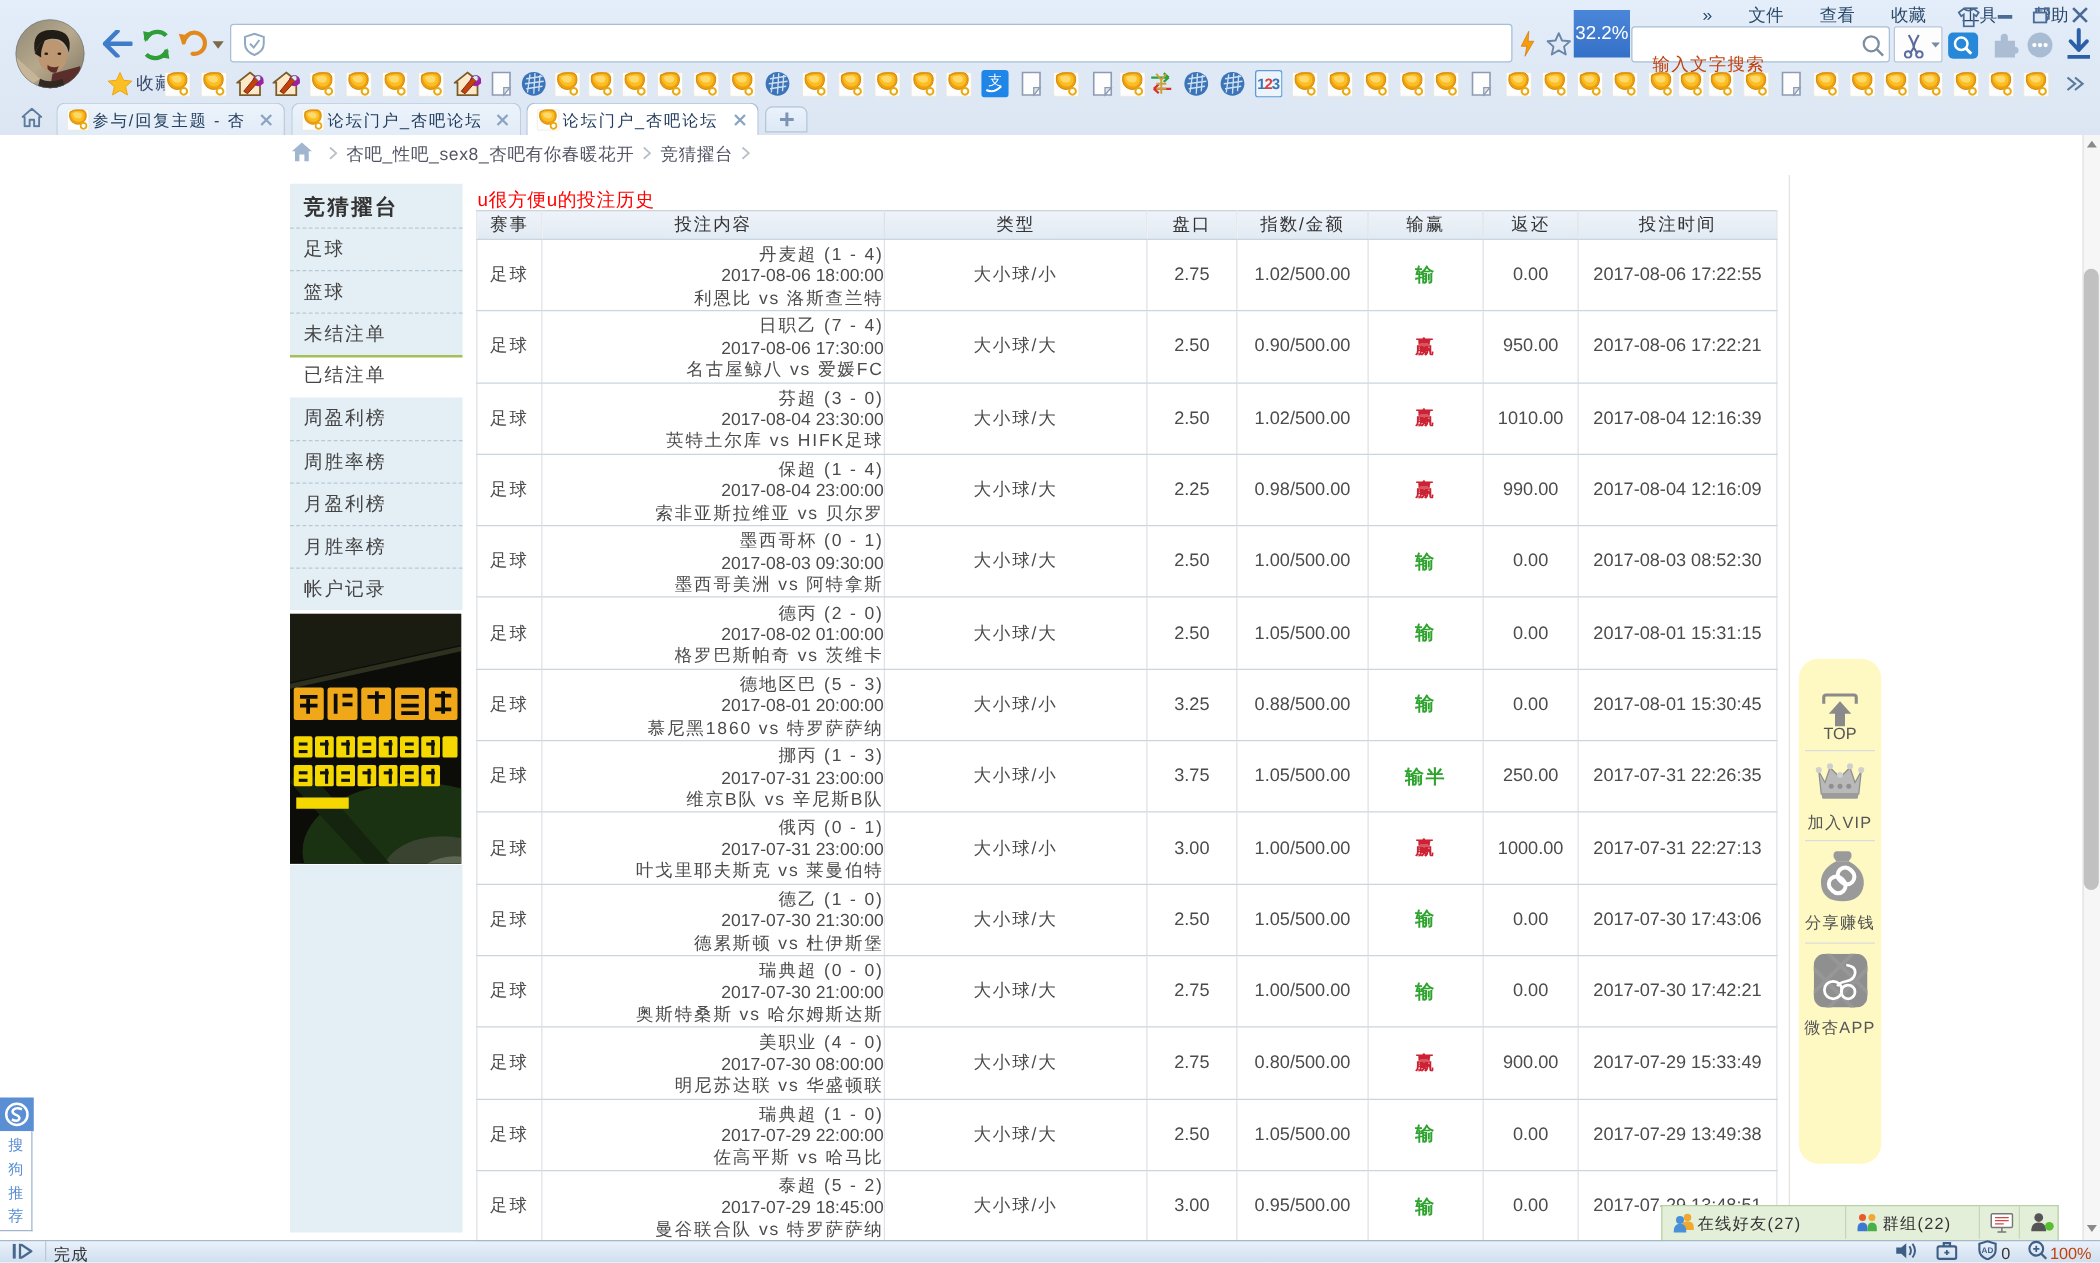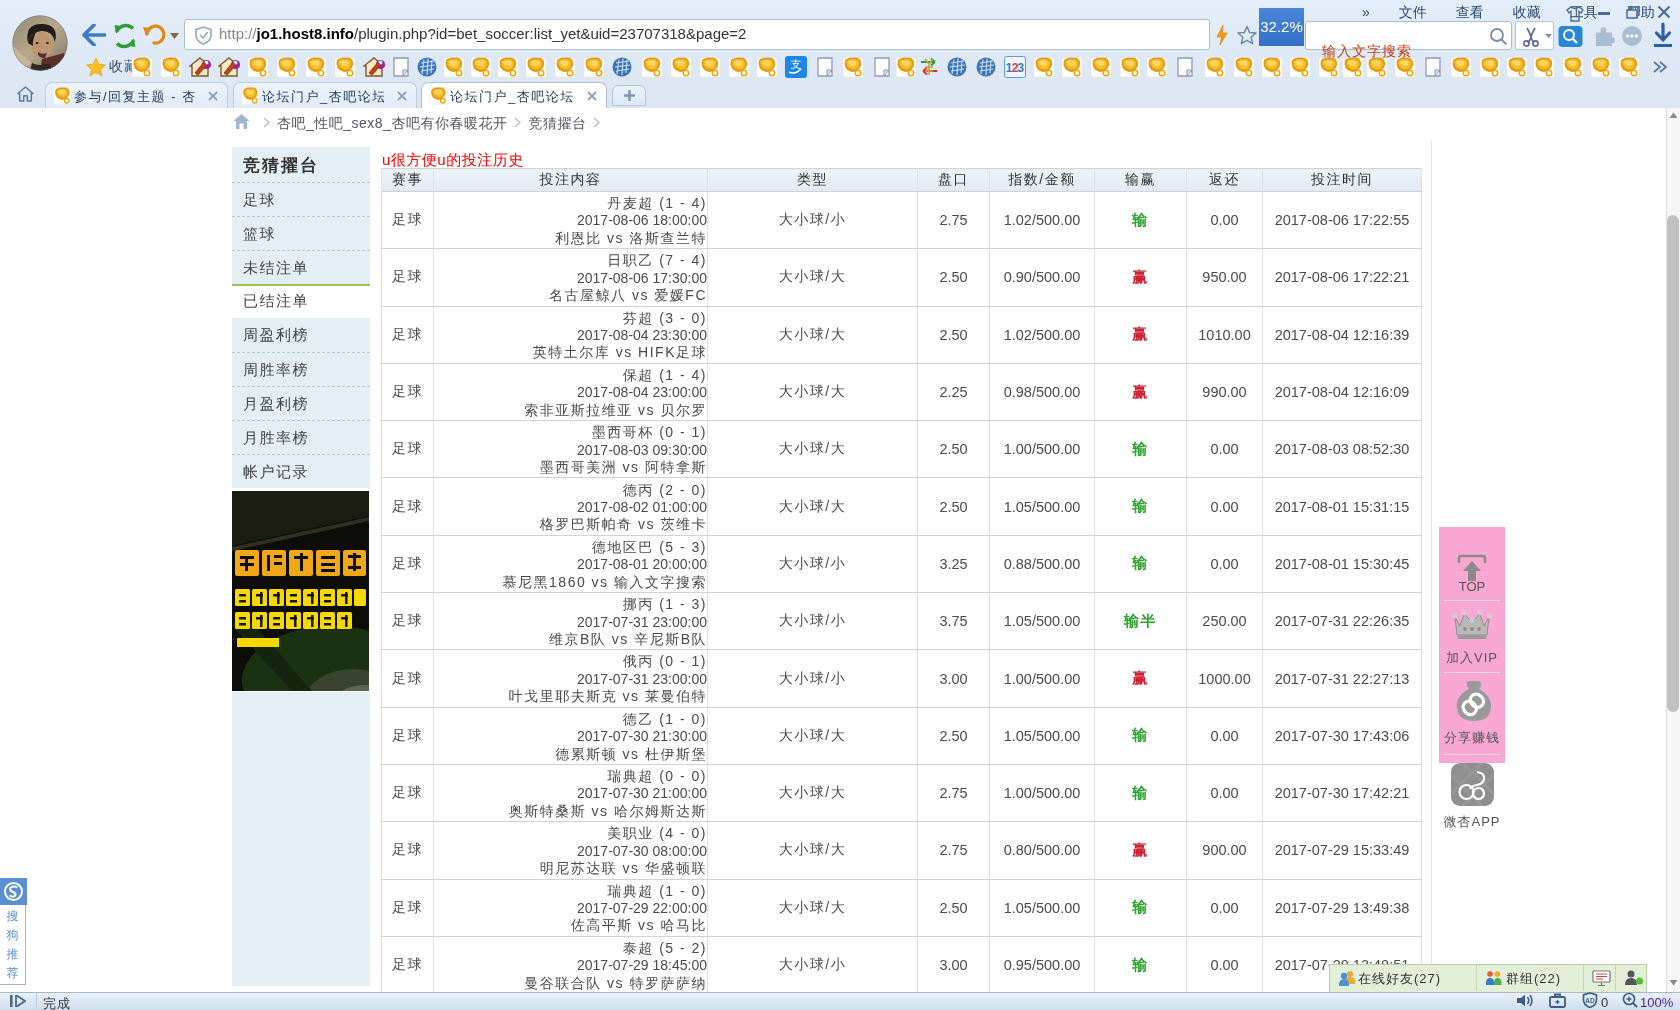--- a/index.html
+++ b/index.html
@@ -37,21 +37,21 @@
   #btable { position:absolute; left:381px; top:168px; border-collapse:collapse; table-layout:fixed; background:#fff;}
   #btable td, #btable th { border:1px solid #dde2e8; border-top-color:#ccd5dd; border-bottom-color:#ccd5dd; font-size:14px; color:#4b4b4b; overflow:hidden; }
   #btable th { background:linear-gradient(#eef3f9,#e1eaf3); height:23px; font-size:14px; color:#333; font-weight:normal; letter-spacing:1.5px;}
   #btable td { text-align:center; height:57.3px; }
   #btable td.c2 { text-align:right; padding-left:4px; }
   .l3 { line-height:17.4px; padding-top:2px; }
   #btable td.num { font-size:14.5px; }
   .ck { letter-spacing:1.5px; }
   #btable td.win  { color:#cc2233; font-weight:bold; letter-spacing:1.5px; font-size:15px;}
   #btable td.lose { color:#2fa32f; font-weight:bold; letter-spacing:1.5px; font-size:15px;}
-  #rpanel { position:absolute; left:1439px; top:527px; width:66px; height:236px; background:#f9a8d4; }
+  #rpanel { position:absolute; left:1439px; top:527px; width:66px; height:404px; background:#fef9c3;border-radius:16px; }
   #rpanel .lbl { text-align:center; font-size:13px; color:#555; }
   #rpanel .sep { border-top:1px solid #dcdcdc; margin:0 5px; }
   #friends { position:absolute; left:1329px; top:964px; width:318px; height:39px;
     background:#e4efda; border:1px solid #b9cfa5; font-size:13px; color:#333;padding-left:38px; }
   #status { position:absolute; left:0; top:992px; width:1680px; height:18px;
     background:linear-gradient(#eaf1fa,#cfdfef); border-top:1px solid #a5b8cc; font-size:13px; color:#333; }
   #sbar { position:absolute; left:1666px; top:108px; width:14px; height:884px; background:#f6f6f6; border-left:1px solid #e2e2e2; }
   #sthumb { position:absolute; left:1667px; top:215px; width:12px; height:497px; background:#c1c1c1; border-radius:6px; }
   #sogou { position:absolute; left:0; top:878px; width:27px; }
   .vline { position:absolute; left:1431px; top:140px; width:1px; height:852px; background:#e3e3e3; }
@@ -137,21 +137,20 @@
     <svg class="abs" style="left:142px;top:24px" width="38" height="23" viewBox="0 0 38 23">
 <path d="M5 10 A 8.5 8.5 0 1 1 12 19" stroke="#e2891c" stroke-width="3.3" fill="none" stroke-linecap="round"></path>
 <path d="M1 3 L10 4.5 L4 12 Z" fill="#e2891c"></path>
 <path d="M28 9 L37 9 L32.5 15 Z" fill="#7a6a4a"></path>
     </svg>
     <div id="addrbar">
       <svg class="abs" style="left:9px;top:6px" width="19" height="19" viewBox="0 0 19 19">
         <path d="M9.5 1 L17 3.5 L17 9 Q17 15 9.5 18 Q2 15 2 9 L2 3.5 Z" fill="none" stroke="#8fa8c4" stroke-width="1.6"></path>
         <path d="M6 9 L9 12 L13.5 6" stroke="#8fa8c4" stroke-width="1.6" fill="none"></path>
       </svg>
-      <div id="url"><span style="color:#8a8a8a">http://</span><span style="color:#000;font-weight:bold">jo1.host8.info</span><span style="color:#333">/plugin.php?id=bet_soccer:list_yet&amp;uid=23707318&amp;page=2</span></div>
     </div>
     <div id="menus"><span style="margin-left:0">»</span><span>文件</span><span>查看</span><span>收藏</span><span>工具</span><span>帮助</span></div>
     <svg class="abs" style="left:1566px;top:6px" width="18" height="16" viewBox="0 0 18 16">
       <path d="M5 1 L1 4 L3 7 L5 5.5 L5 15 L13 15 L13 5.5 L15 7 L17 4 L13 1 Q9 4 5 1 Z" fill="none" stroke="#4a6b96" stroke-width="1.4"></path>
     </svg>
     <svg class="abs" style="left:1598px;top:12px" width="12" height="4" viewBox="0 0 12 4">
       <rect width="12" height="3" fill="#4a6b96"></rect>
     </svg>
     <svg class="abs" style="left:1626px;top:6px" width="14" height="13" viewBox="0 0 14 13">
       <rect x="3" y="1" width="10" height="8" fill="none" stroke="#4a6b96" stroke-width="1.5"></rect>
@@ -611,21 +610,21 @@
         <td class="ck">大小球/大</td>
         <td class="num">2.50</td>
         <td class="num">1.05/500.00</td>
         <td class="lose">输</td>
         <td class="num">0.00</td>
         <td class="num">2017-08-01 15:31:15</td>
       </tr>
       <tr>
         <td style="letter-spacing:1.5px">足球</td>
         <td class="c2">
-          <div class="l3"><span class="ck">德地区巴 (5 - 3)</span><br>2017-08-01 20:00:00<br><span class="ck">慕尼黑1860 vs 输入文字搜索</span></div>
+          <div class="l3"><span class="ck">德地区巴 (5 - 3)</span><br>2017-08-01 20:00:00<br><span class="ck">慕尼黑1860 vs 特罗萨萨纳</span></div>
         </td>
         <td class="ck">大小球/小</td>
         <td class="num">3.25</td>
         <td class="num">0.88/500.00</td>
         <td class="lose">输</td>
         <td class="num">0.00</td>
         <td class="num">2017-08-01 15:30:45</td>
       </tr>
       <tr>
         <td style="letter-spacing:1.5px">足球</td>
@@ -801,21 +800,21 @@
 <svg class="abs" style="left:1582px;top:992px" width="16" height="16" viewBox="0 0 16 16">
     <path d="M8 1 L14.5 3 L14.5 8 Q14.5 13 8 15.5 Q1.5 13 1.5 8 L1.5 3 Z" fill="none" stroke="#3e5e85" stroke-width="1.7"></path>
     <text x="8" y="10.5" font-size="6.5" font-weight="bold" fill="#3e5e85" text-anchor="middle">AD</text>
   </svg>
 <div class="abs" style="left:1601px;top:995px;font-size:13px;color:#333">0</div>
 <svg class="abs" style="left:1622px;top:992px" width="16" height="16" viewBox="0 0 16 16">
     <circle cx="7" cy="7" r="5.5" fill="none" stroke="#3e5e85" stroke-width="1.7"></circle>
     <path d="M11 11 L15 15" stroke="#3e5e85" stroke-width="1.9"></path>
     <path d="M4.5 7 L9.5 7 M7 4.5 L7 9.5" stroke="#3e5e85" stroke-width="1.4"></path>
   </svg>
-<div class="abs" style="left:1640px;top:995px;font-size:13px;color:#4c1d95">100%</div>
+<div class="abs" style="left:1640px;top:995px;font-size:13px;color:#c2410c">100%</div>
 <div id="sogou">
 <div style="position:absolute;left:0;top:0;width:27px;height:27px;background:#5a8fd3">
 <svg style="position:absolute;left:3px;top:3px" width="21" height="21" viewBox="0 0 21 21">
 <circle cx="10.5" cy="10.5" r="8.5" fill="none" stroke="#fff" stroke-width="2"></circle>
 <path d="M14.5 6.5 Q10 4.5 7.5 7 Q6 9 9 10.5 Q13 12 12.5 14 Q11 17 6.5 14.5" stroke="#fff" stroke-width="2" fill="none"></path>
 </svg>
     </div>
 <div style="position:absolute;left:0;top:27px;width:26px;height:80px;background:#fff;border-right:1px solid #9fb6ce;border-bottom:1px solid #9fb6ce;
  font-size:12px;color:#5a8fd3;text-align:center;line-height:19px;padding-top:2px">搜<br>狗<br>推<br>荐</div>
 </div>

